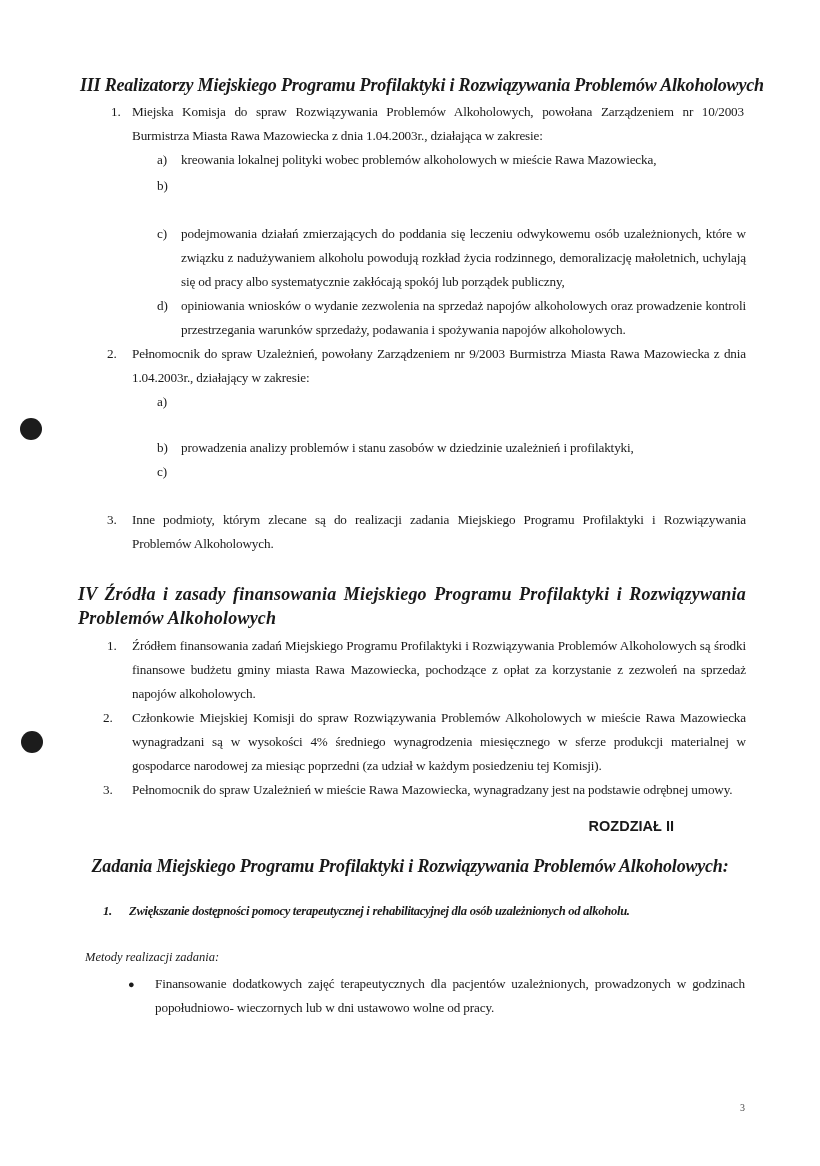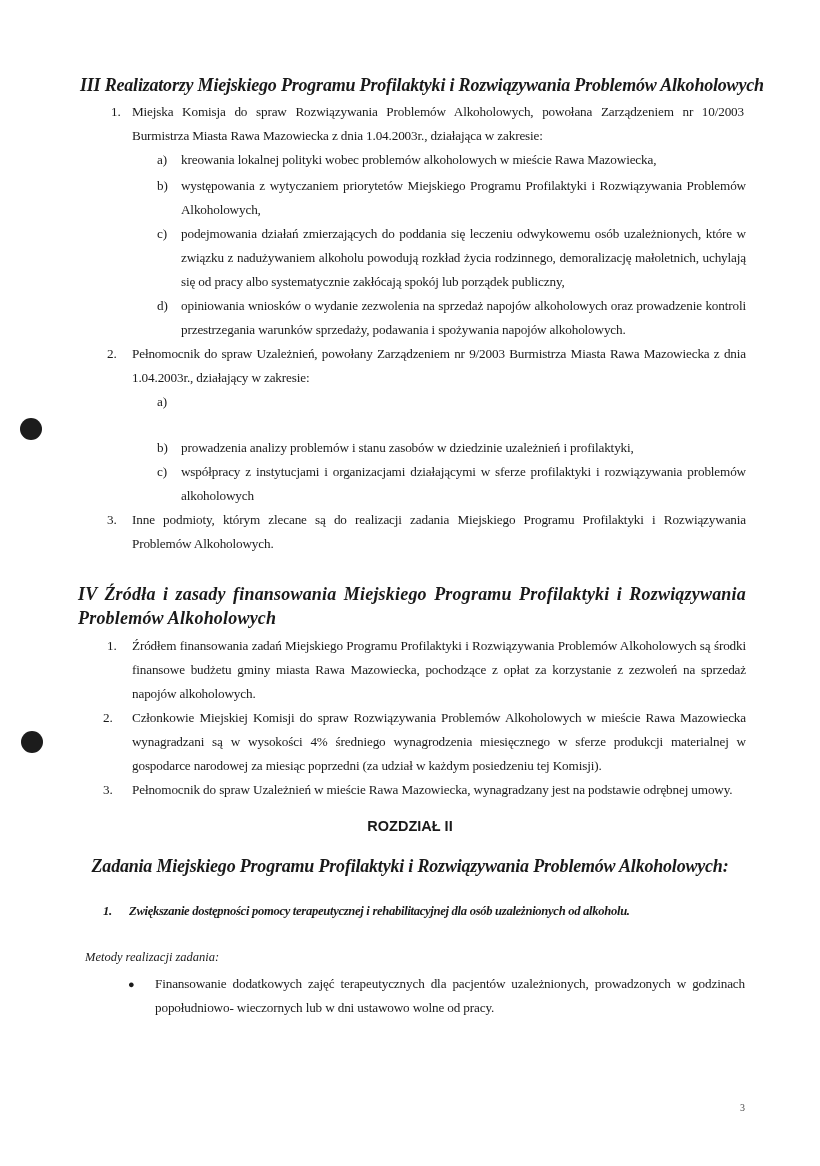--- a/index.html
+++ b/index.html
@@ -9,22 +9,22 @@
   }
   .page { position: absolute; left: 0; top: 0; width: 820px; height: 1166px; }
   .hole { position: absolute; width: 22px; height: 22px; border-radius: 50%; background: #1c1c1c; }
   .sec-title {
     position: absolute; font-style: italic; font-weight: bold; font-size: 18px;
     letter-spacing: -0.2px; line-height: 22px;
   }
   .just { position: absolute; font-size: 13.2px; line-height: 24px; text-align: justify; text-align-last: left; letter-spacing: -0.15px; }
   .num { position: absolute; font-size: 13.2px; line-height: 24px; }
   .chapter {
-    position: absolute; left: 0; width: 820px; text-align: center; top: 818px;
-    font-family: "Liberation Sans", sans-serif; font-weight: bold; font-size: 14.5px;
+    position: absolute; left: 0; width: 668px; text-align: right; top: 818px;
+    font-family: "Liberation Sans", sans-serif; font-weight: bold; font-size: 14.5px; padding-left: 6px;
   }
   .chap-sub {
     position: absolute; left: 0; width: 820px; text-align: center; top: 856px;
     font-style: italic; font-weight: bold; font-size: 18px; letter-spacing: -0.2px;
   }
   .task {
     position: absolute; left: 103px; top: 904px; font-style: italic; font-weight: bold; font-size: 12.6px;
     letter-spacing: -0.3px;
   }
   .task .tnum { display: inline-block; width: 26px; }
@@ -42,38 +42,36 @@
 
   <div class="sec-title" style="left:80px; top:74px;">III Realizatorzy Miejskiego Programu Profilaktyki i Rozwiązywania Problemów Alkoholowych</div>
 
   <div class="num" style="left:111px; top:100px;">1.</div>
   <div class="just" style="left:132px; top:100px; width:612px;">Miejska Komisja do spraw Rozwiązywania Problemów Alkoholowych, powołana Zarządzeniem nr 10/2003 Burmistrza Miasta Rawa Mazowiecka z dnia 1.04.2003r., działająca w zakresie:</div>
 
   <div class="num" style="left:157px; top:148px;">a)</div>
   <div class="just" style="left:181px; top:148px; width:565px;">kreowania lokalnej polityki wobec problemów alkoholowych w mieście Rawa Mazowiecka,</div>
 
   <div class="num" style="left:157px; top:174px;">b)</div>
-  <div class="just" style="left:181px; top:174px; width:565px;">występowania z wytyczaniem priorytetów Miejskiego Programu Profilaktyki i Rozwiązywania Problemów Alkoholowych,</div>
 
   <div class="num" style="left:157px; top:222px;">c)</div>
   <div class="just" style="left:181px; top:222px; width:565px;">podejmowania działań zmierzających do poddania się leczeniu odwykowemu osób uzależnionych, które w związku z nadużywaniem alkoholu powodują rozkład życia rodzinnego, demoralizację małoletnich, uchylają się od pracy albo systematycznie zakłócają spokój lub porządek publiczny,</div>
 
   <div class="num" style="left:157px; top:294px;">d)</div>
   <div class="just" style="left:181px; top:294px; width:565px;">opiniowania wniosków o wydanie zezwolenia na sprzedaż napojów alkoholowych oraz prowadzenie kontroli przestrzegania warunków sprzedaży, podawania i spożywania napojów alkoholowych.</div>
 
   <div class="num" style="left:107px; top:342px;">2.</div>
   <div class="just" style="left:132px; top:342px; width:614px;">Pełnomocnik do spraw Uzależnień, powołany Zarządzeniem nr 9/2003 Burmistrza Miasta Rawa Mazowiecka z dnia 1.04.2003r., działający w zakresie:</div>
 
   <div class="num" style="left:157px; top:390px;">a)</div>
 
   <div class="num" style="left:157px; top:436px;">b)</div>
   <div class="just" style="left:181px; top:436px; width:565px;">prowadzenia analizy problemów i stanu zasobów w dziedzinie uzależnień i profilaktyki,</div>
 
   <div class="num" style="left:157px; top:460px;">c)</div>
-  <div class="just" style="left:181px; top:460px; width:565px;">współpracy z instytucjami i organizacjami działającymi w sferze profilaktyki i rozwiązywania problemów alkoholowych</div>
 
   <div class="num" style="left:107px; top:508px;">3.</div>
   <div class="just" style="left:132px; top:508px; width:614px;">Inne podmioty, którym zlecane są do realizacji zadania Miejskiego Programu Profilaktyki i Rozwiązywania Problemów Alkoholowych.</div>
 
   <div class="sec-title" style="left:78px; top:582px; width:668px; text-align:justify; line-height:24px; letter-spacing:0.2px;">IV Źródła i zasady finansowania Miejskiego Programu Profilaktyki i Rozwiązywania Problemów Alkoholowych</div>
 
   <div class="num" style="left:107px; top:634px;">1.</div>
   <div class="just" style="left:132px; top:634px; width:614px;">Źródłem finansowania zadań Miejskiego Programu Profilaktyki i Rozwiązywania Problemów Alkoholowych są środki finansowe budżetu gminy miasta Rawa Mazowiecka, pochodzące z opłat za korzystanie z zezwoleń na sprzedaż napojów alkoholowych.</div>
 
   <div class="num" style="left:103px; top:706px;">2.</div>

